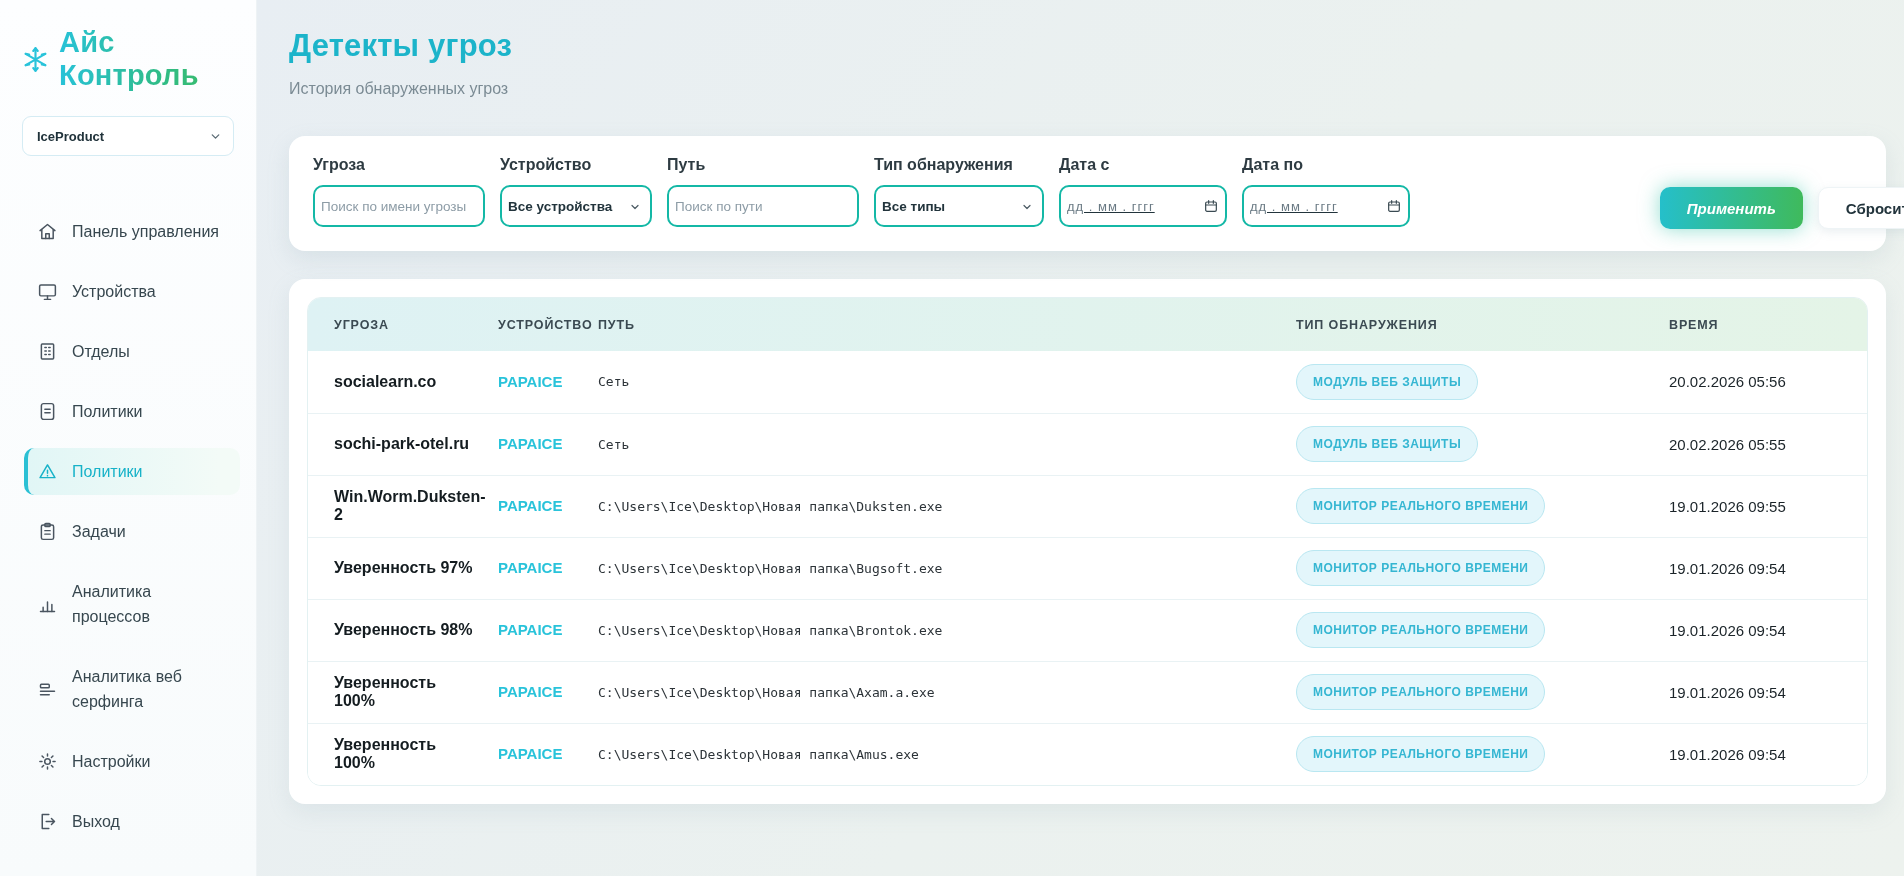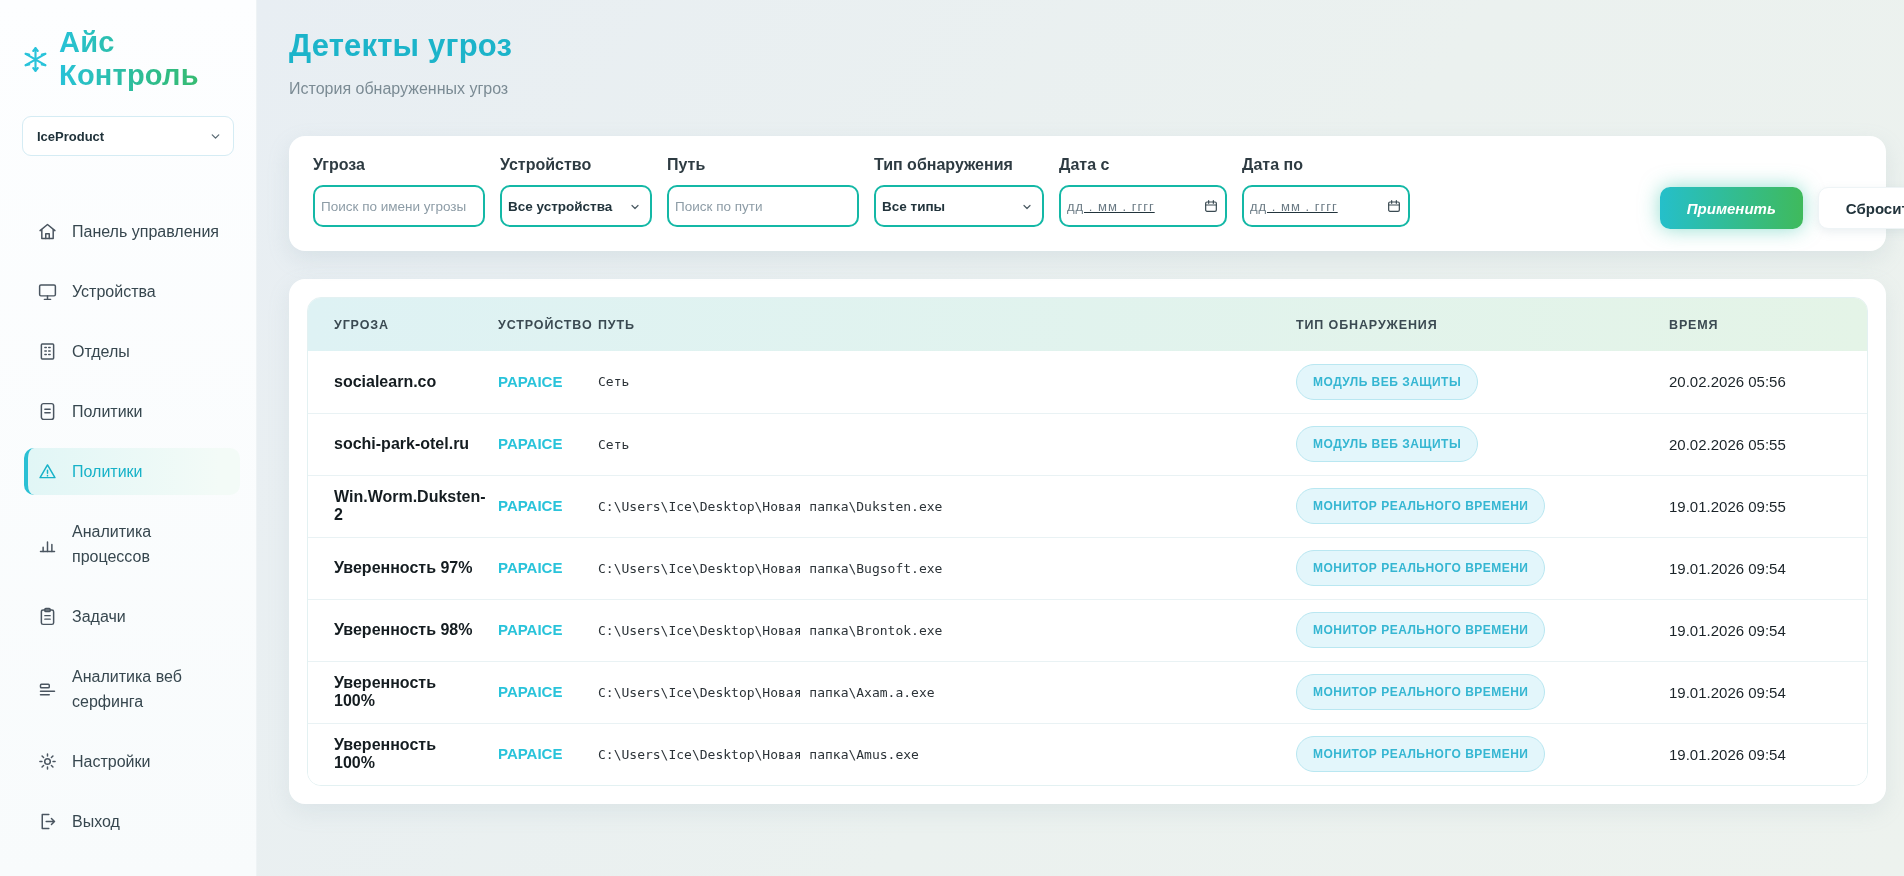--- a/index.html
+++ b/index.html
@@ -187,36 +187,36 @@
             <path d="M12 4.5 20.5 19h-17Z"></path>
             <path d="M12 10.5v3.5M12 16.6v.4"></path>
           </svg>
         </span>
     <span class="side-label">Политики</span>
   </div>
 
   <div class="side-item">
     <span class="icon">
           <svg viewBox="0 0 24 24" fill="none" stroke="currentColor" stroke-width="1.7" stroke-linecap="round" stroke-linejoin="round">
-            <path d="M4 20h16"></path>
-            <path d="M7 20v-5M12 20V9M17 20v-8"></path>
-          </svg>
-        </span>
-    <span class="side-label">Аналитика процессов</span>
-  </div>
-
-  <div class="side-item">
-    <span class="icon">
-          <svg viewBox="0 0 24 24" fill="none" stroke="currentColor" stroke-width="1.7" stroke-linecap="round" stroke-linejoin="round">
             <rect x="5" y="4.5" width="14" height="16.5" rx="2"></rect>
             <rect x="9" y="2.8" width="6" height="3.6" rx="1"></rect>
             <path d="M9 11h6M9 15h6"></path>
           </svg>
         </span>
     <span class="side-label">Задачи</span>
+  </div>
+
+  <div class="side-item">
+    <span class="icon">
+          <svg viewBox="0 0 24 24" fill="none" stroke="currentColor" stroke-width="1.7" stroke-linecap="round" stroke-linejoin="round">
+            <path d="M4 20h16"></path>
+            <path d="M7 20v-5M12 20V9M17 20v-8"></path>
+          </svg>
+        </span>
+    <span class="side-label">Аналитика процессов</span>
   </div>
 
   <div class="side-item">
     <span class="icon">
           <svg viewBox="0 0 24 24" fill="none" stroke="currentColor" stroke-width="1.7" stroke-linecap="round" stroke-linejoin="round">
             <rect x="4" y="6" width="10" height="4" rx="1"></rect>
             <path d="M4 14h16M4 18h10"></path>
           </svg>
         </span>
     <span class="side-label">Аналитика веб серфинга</span>

